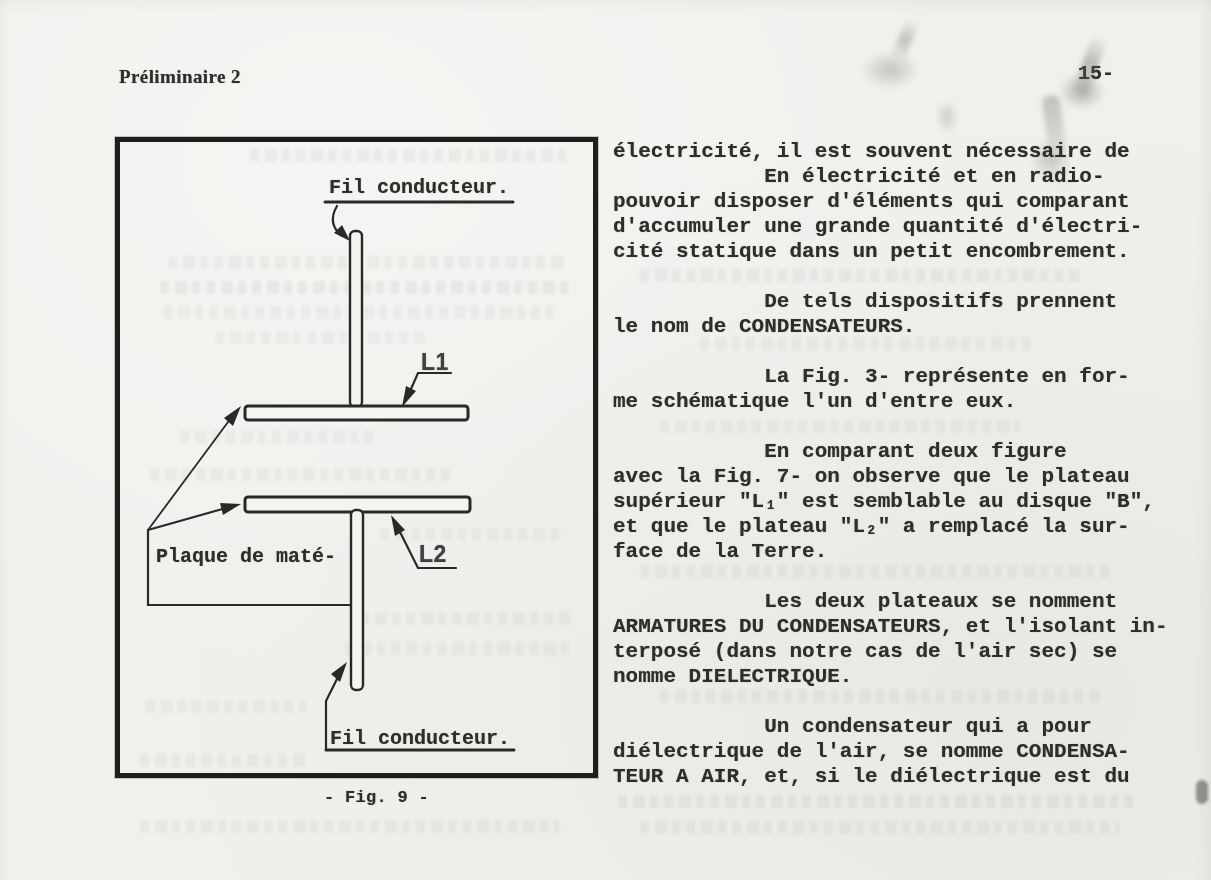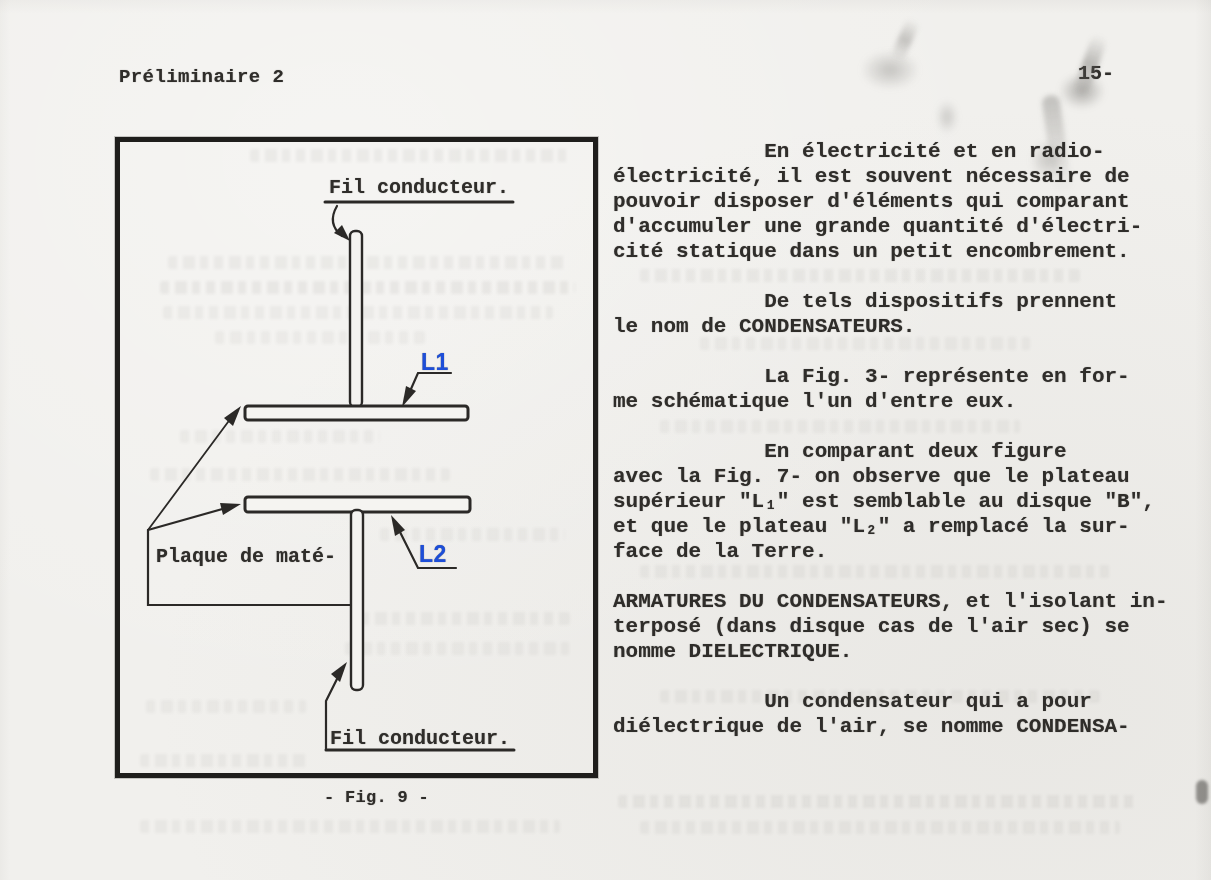--- a/index.html
+++ b/index.html
@@ -12,30 +12,30 @@
   .vignette{
     position:absolute; inset:0; pointer-events:none;
     background:
       radial-gradient(ellipse at 28% 18%, rgba(255,255,255,.30), transparent 55%),
       radial-gradient(ellipse at 85% 80%, rgba(196,193,186,.18), transparent 60%),
       linear-gradient(180deg, rgba(180,178,172,.12), transparent 14px),
       linear-gradient(90deg, rgba(180,178,172,.10), transparent 10px, transparent 1195px, rgba(170,168,162,.12));
   }
   .t{position:absolute; white-space:pre; font-weight:700;
      text-shadow:0 0 1px rgba(47,45,42,.55);}
-  .hdr{font-size:19px; letter-spacing:.4px;}
+  .hdr{font-size:19px; letter-spacing:.4px;font-family:Liberation Serif, serif;}
   .pnum{font-size:20px;}
   .figbox{
     position:absolute; left:115px; top:137px; width:483px; height:641px;
     border:5px solid #1f1e1c; box-sizing:border-box;
     box-shadow:0 0 0 1px rgba(60,58,54,.25);
   }
   .figlabel{font-size:20px;}
   .lx{font-family:"Liberation Sans","DejaVu Sans",sans-serif; font-size:23px;
-      font-weight:700; letter-spacing:.5px; color:#1d4ed8;
+      font-weight:700; letter-spacing:.5px; color:#404040;
       text-shadow:0 0 1px rgba(34,33,31,.6);}
   .caption{font-size:17px; letter-spacing:.3px;}
   .bodycol{position:absolute; left:613px; top:139px; font-size:21px; line-height:25px;}
   .para{margin:0 0 25px 0;}
   .tline{white-space:pre; font-weight:700; text-shadow:0 0 1px rgba(47,45,42,.5);}
   .plaque{line-height:25px;}
   .figsvg{position:absolute; left:0; top:0; pointer-events:none;}
   .ghost{
     position:absolute; height:13px; border-radius:3px; filter:blur(1.7px);
     background:repeating-linear-gradient(90deg,
@@ -145,45 +145,47 @@
 
   <div class="t figlabel" style="left:329px; top:176px;">Fil conducteur.</div>
   <div class="t lx" style="left:421px; top:349px;">L1</div>
   <div class="t lx" style="left:419px; top:541px;">L2</div>
   <div class="t figlabel plaque" style="left:156px; top:544px;"><div class="tline">Plaque de maté-</div></div>
   <div class="t figlabel" style="left:330px; top:727px;">Fil conducteur.</div>
   <div class="t caption" style="left:324px; top:788px;">- Fig. 9 -</div>
 
   <div class="bodycol">
     <div class="para">
+        <div class="tline">électricité, il est souvent nécessaire de</div>
         <div class="tline">            En électricité et en radio-</div>
-        <div class="tline">électricité, il est souvent nécessaire de</div>
         <div class="tline">pouvoir disposer d'éléments qui comparant</div>
         <div class="tline">d'accumuler une grande quantité d'électri-</div>
         <div class="tline">cité statique dans un petit encombrement.</div>
       </div>
     <div class="para">
         <div class="tline">            De tels dispositifs prennent</div>
         <div class="tline">le nom de CONDENSATEURS.</div>
       </div>
     <div class="para">
         <div class="tline">            La Fig. 3- représente en for-</div>
         <div class="tline">me schématique l'un d'entre eux.</div>
       </div>
     <div class="para">
         <div class="tline">            En comparant deux figure</div>
         <div class="tline">avec la Fig. 7- on observe que le plateau</div>
         <div class="tline">supérieur "L₁" est semblable au disque "B",</div>
         <div class="tline">et que le plateau "L₂" a remplacé la sur-</div>
         <div class="tline">face de la Terre.</div>
       </div>
     <div class="para">
+        <div class="tline">            Les deux plateaux se nomment</div>
         <div class="tline">ARMATURES DU CONDENSATEURS, et l'isolant in-</div>
-        <div class="tline">terposé (dans disque cas de l'air sec) se</div>
+        <div class="tline">terposé (dans notre cas de l'air sec) se</div>
         <div class="tline">nomme DIELECTRIQUE.</div>
       </div>
     <div class="para">
         <div class="tline">            Un condensateur qui a pour</div>
         <div class="tline">diélectrique de l'air, se nomme CONDENSA-</div>
+        <div class="tline">TEUR A AIR, et, si le diélectrique est du</div>
       </div>
   </div>
 
 </div>
 
 </body></html>

